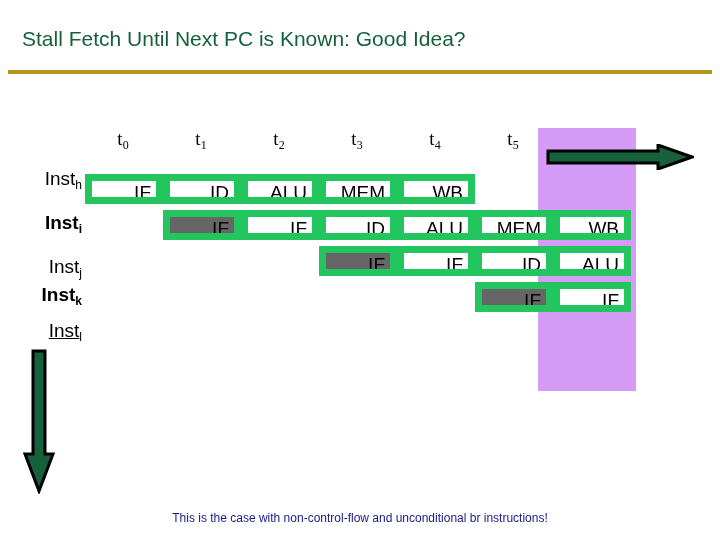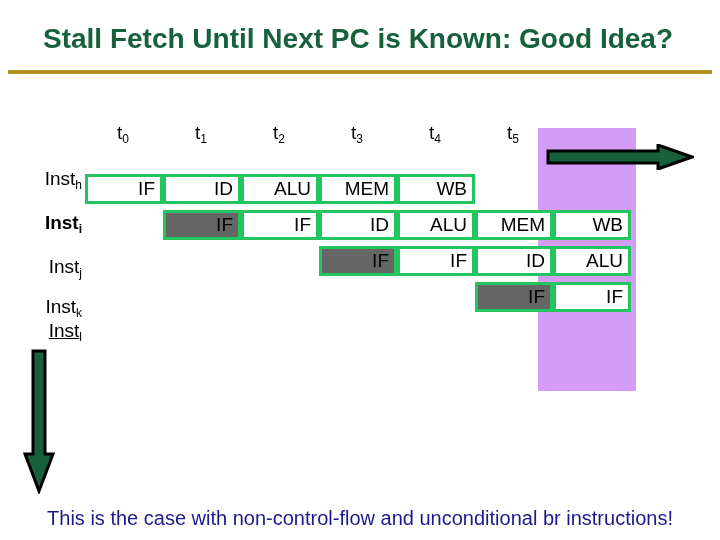--- a/index.html
+++ b/index.html
@@ -15,27 +15,26 @@
     font-family: "Liberation Sans", sans-serif;
     -webkit-font-smoothing: none;
   }
 
   
   #slide-title {
     position: absolute;
     left: 22px;
     top: 22px;
     width: 640px;
-    font-size: 28px;
+    font-size: 21px;
     line-height: 33px;
     color: #16613c;
-    font-weight: bold;
+    font-weight: normal;
     letter-spacing: 0px;
     white-space: normal;
-    margin-left: 21px;
   }
   #title-rule {
     position: absolute;
     left: 8px;
     top: 70px;
     width: 704px;
     height: 4px;
     background: #b79420;
   }
 
@@ -45,26 +44,27 @@
     left: 538px;
     top: 128px;
     width: 98px;
     height: 263px;
     background: #d49bf7;
   }
 
   
   .time-label {
     position: absolute;
-    top: 122px;
+    top: 128px;
     width: 78px;
     text-align: center;
     font-size: 19px;
     color: #000000;
     line-height: 22px;
+    font-family: Liberation Serif, serif;
   }
   .time-label sub {
     font-size: 12px;
     vertical-align: baseline;
     position: relative;
     top: 4px;
   }
 
   
   .inst-label {
@@ -82,21 +82,21 @@
     position: relative;
     top: 4px;
   }
 
   
   .cell {
     position: absolute;
     width: 78px;
     height: 30px;
     box-sizing: border-box;
-    border: 3px solid #22c55e;
+    border: 7px solid #22c55e;
     background: #ffffff;
     color: #000000;
     font-size: 19px;
     line-height: 24px;
     text-align: right;
     padding-right: 5px;
     overflow: hidden;
     white-space: nowrap;
   }
   .cell.stall {
@@ -120,21 +120,21 @@
     height: 146px;
   }
 
   
   #caption {
     position: absolute;
     left: 0px;
     top: 508px;
     width: 720px;
     text-align: center;
-    font-size: 20px;
+    font-size: 12px;
     line-height: 20px;
     color: #1a1a8c;
   }
 </style>
 </head>
 <body>
 
 <div id="highlight-band"></div>
 
 <div id="slide-title">Stall Fetch Until Next PC is Known: Good Idea?</div>
@@ -145,21 +145,21 @@
     <div class="time-label" style="left: 162px;"><span>t</span><sub>1</sub></div>
     <div class="time-label" style="left: 240px;"><span>t</span><sub>2</sub></div>
     <div class="time-label" style="left: 318px;"><span>t</span><sub>3</sub></div>
     <div class="time-label" style="left: 396px;"><span>t</span><sub>4</sub></div>
     <div class="time-label" style="left: 474px;"><span>t</span><sub>5</sub></div>
   </div>
 <div id="row-axis-labels">
     <div class="inst-label" style="top: 168px;"><span>Inst</span><sub>h</sub></div>
     <div class="inst-label" style="top: 212px; font-weight: bold;"><span>Inst</span><sub>i</sub></div>
     <div class="inst-label" style="top: 256px;"><span>Inst</span><sub>j</sub></div>
-    <div class="inst-label" style="top: 296px;"><span>Inst</span><sub>k</sub></div>
+    <div class="inst-label" style="top: 284px; font-weight: bold;"><span>Inst</span><sub>k</sub></div>
     <div class="inst-label" style="top: 320px; text-decoration: underline;"><span>Inst</span><sub>l</sub></div>
   </div>
 <div id="pipeline-grid">
     <div class="cell" style="left: 85px; top: 174px;">IF</div>
     <div class="cell" style="left: 163px; top: 174px;">ID</div>
     <div class="cell" style="left: 241px; top: 174px;">ALU</div>
     <div class="cell" style="left: 319px; top: 174px;">MEM</div>
     <div class="cell" style="left: 397px; top: 174px;">WB</div>
     <div class="cell stall" style="left: 163px; top: 210px;">IF</div>
     <div class="cell" style="left: 241px; top: 210px;">IF</div>

